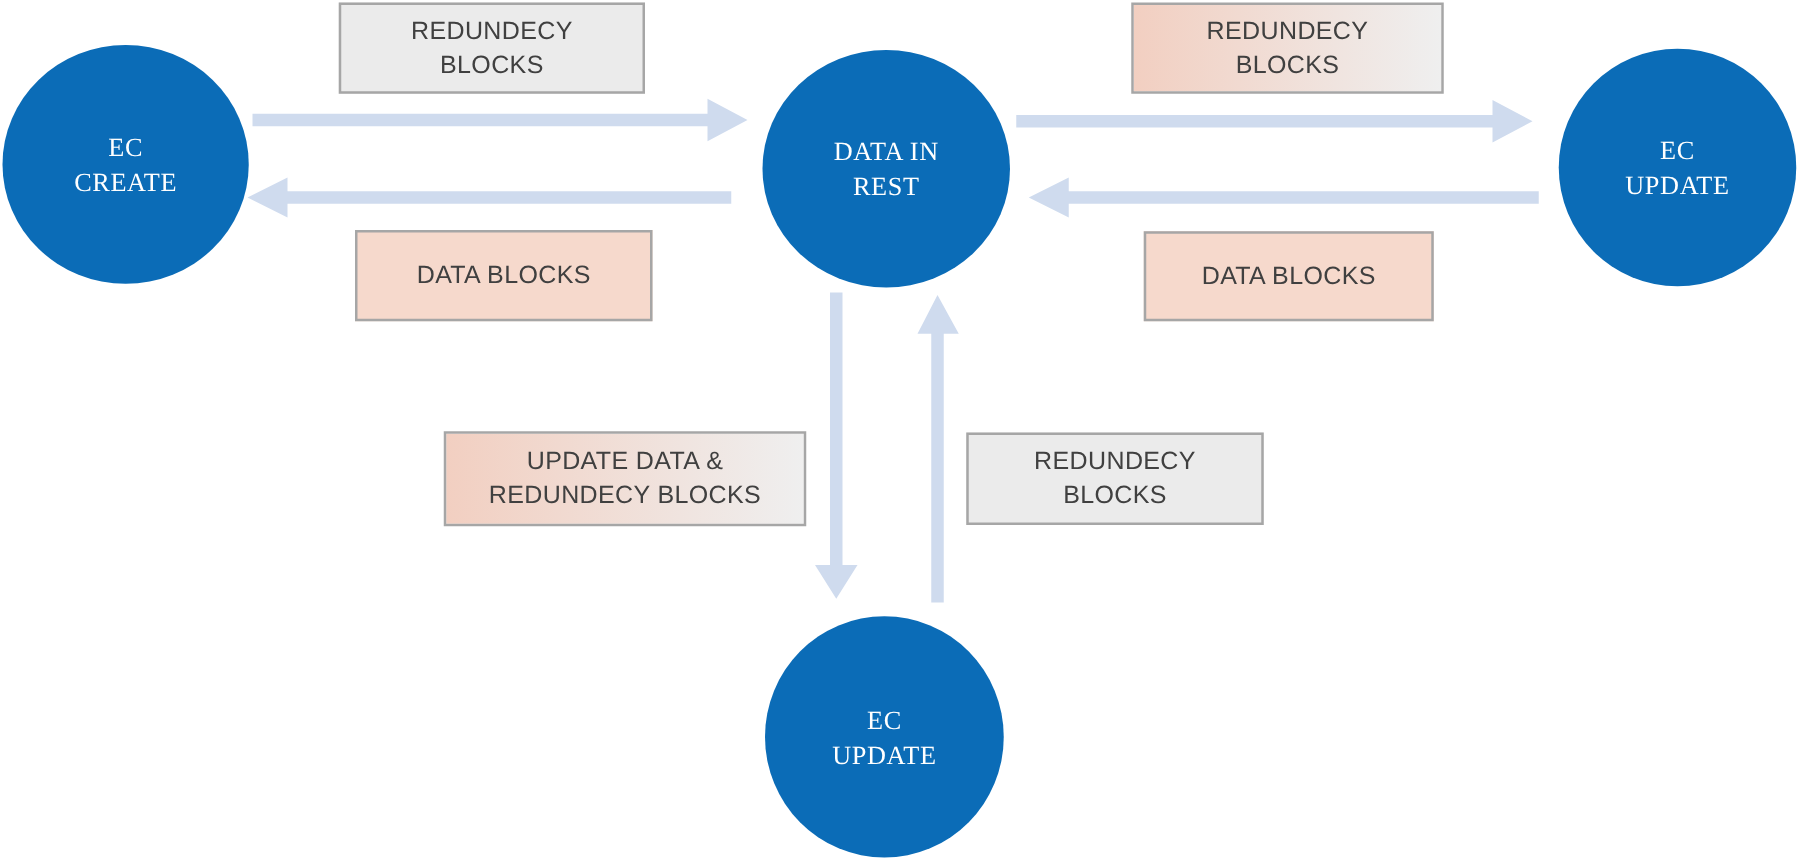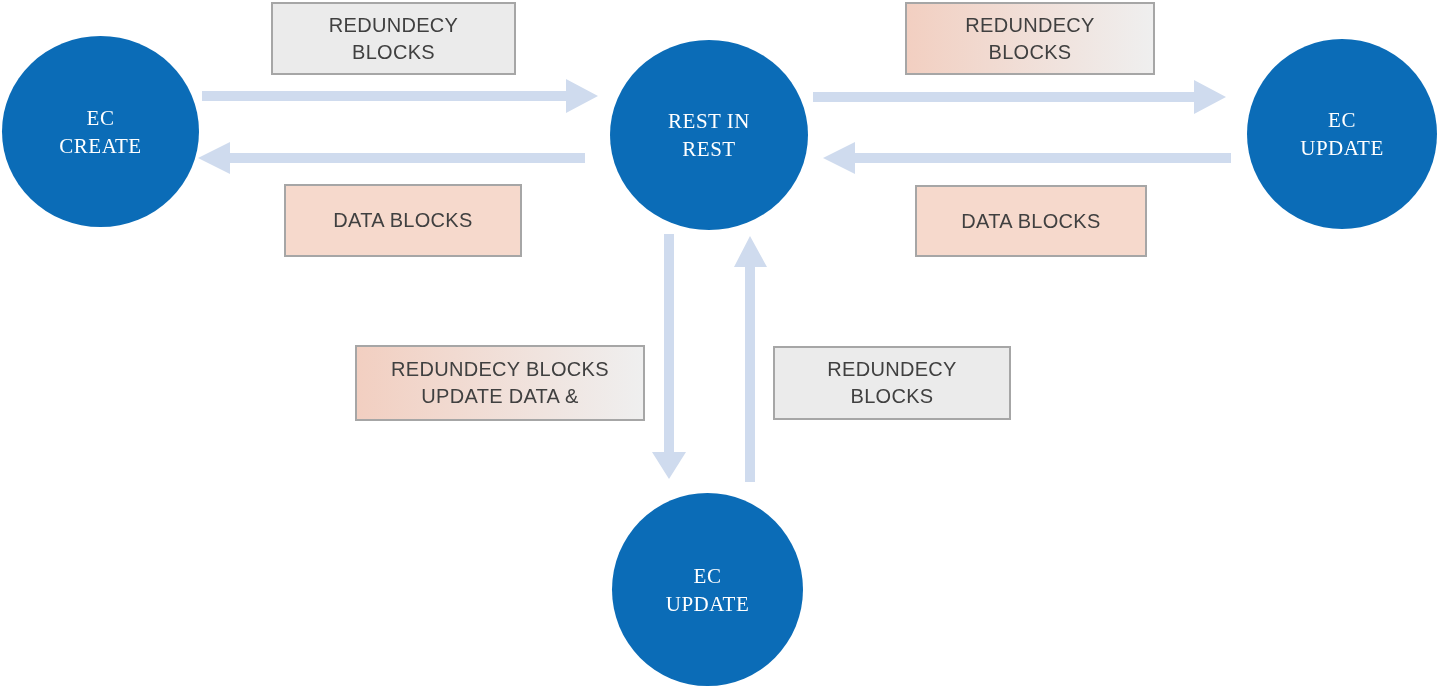--- a/index.html
+++ b/index.html
@@ -86,21 +86,21 @@
     <polygon class="arrow" points="664,234 664,452 652,452 669,479 686,452 674,452 674,234"></polygon>
     <polygon class="arrow" points="745,482 745,267 734,267 750,236 767,267 755,267 755,482"></polygon>
   </svg>
 
   <div class="node n-create">
     <span>EC</span>
     <span>CREATE</span>
   </div>
 
   <div class="node n-rest">
-    <span>REST IN</span>
+    <span>DATA IN</span>
     <span>REST</span>
   </div>
 
   <div class="node n-recover">
     <span>EC</span>
     <span>UPDATE</span>
   </div>
 
   <div class="node n-update">
     <span>EC</span>
@@ -121,22 +121,22 @@
     <span>REDUNDECY</span>
     <span>BLOCKS</span>
   </div>
 
   <div class="label-box lb-pink b-data-right">
     <span>DATA BLOCKS</span>
     <span></span>
   </div>
 
   <div class="label-box lb-grad b-update-data">
+    <span>UPDATE DATA &amp;</span>
     <span>REDUNDECY BLOCKS</span>
-    <span>UPDATE DATA &amp;</span>
   </div>
 
   <div class="label-box lb-gray b-redundecy-bottom">
     <span>REDUNDECY</span>
     <span>BLOCKS</span>
   </div>
 
 </div>
 
 </body></html>

